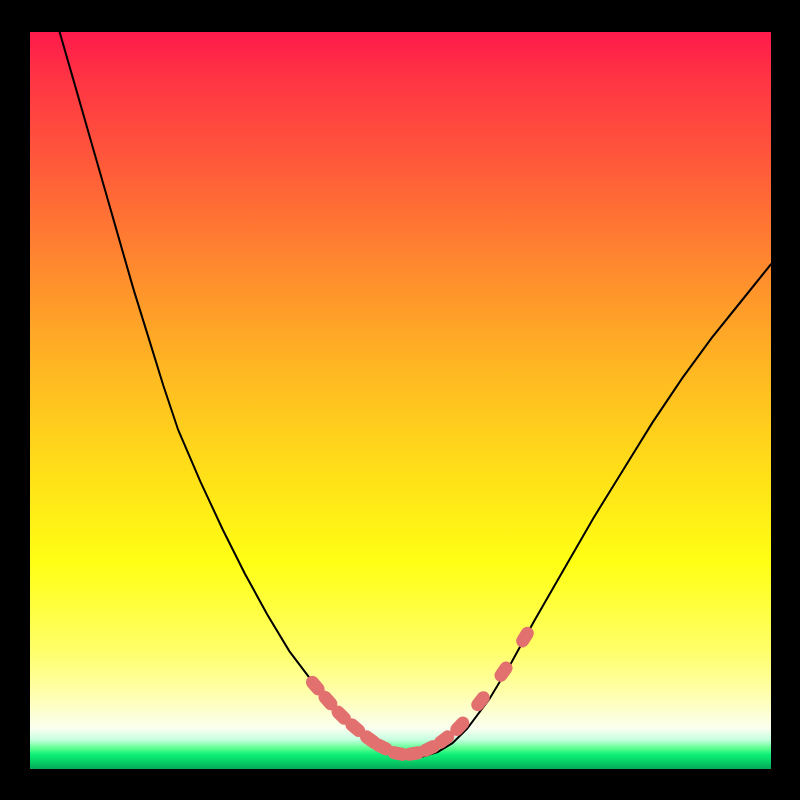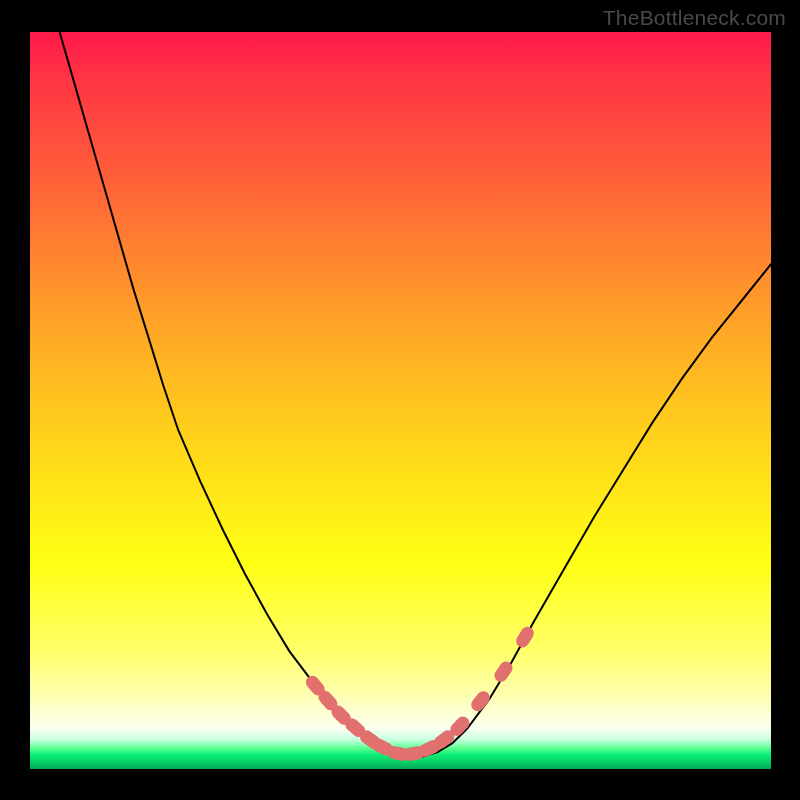--- a/index.html
+++ b/index.html
@@ -114,14 +114,13 @@
           </g>
           <g transform="translate(473.5,639.7) rotate(-55.3)">
             <rect x="-11" y="-6.5" width="22" height="13" rx="6.5" ry="6.5" fill="#e2706e"></rect>
           </g>
           <g transform="translate(495.0,605.1) rotate(-58.2)">
             <rect x="-11" y="-6.5" width="22" height="13" rx="6.5" ry="6.5" fill="#e2706e"></rect>
           </g>
         </g>
     </svg>
   </div>
-  <div class="watermark">TheBottleneck.com</div>
 </div>
 
 </body></html>

